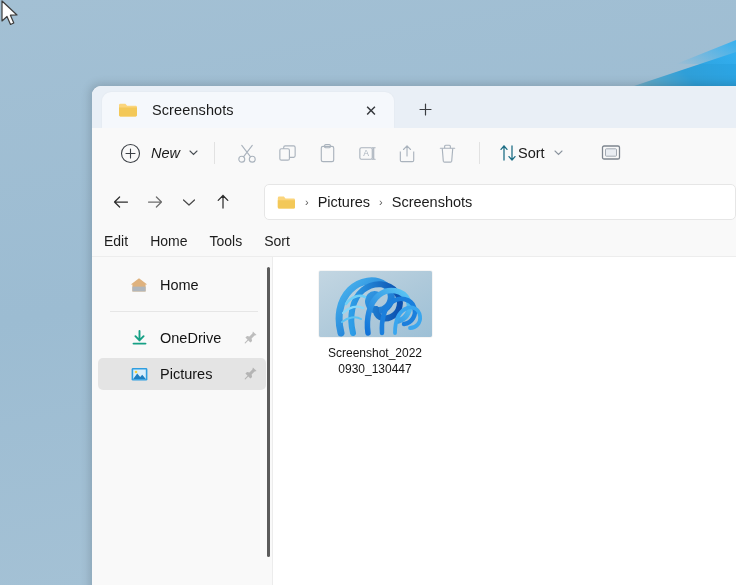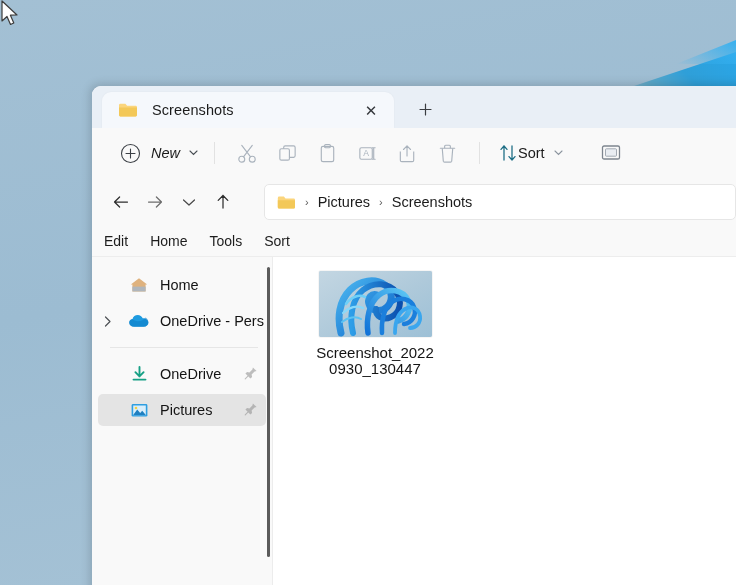--- a/index.html
+++ b/index.html
@@ -343,21 +343,21 @@
     width: 113px;
     height: 66px;
     border-radius: 2px;
     overflow: hidden;
     background: #b9cfdd;
     position: relative;
     box-shadow: 0 0 0 1px rgba(0,0,0,0.04);
   }
   .file-name {
     margin-top: 8px;
-    font-size: 15px;
+    font-size: 12px;
     line-height: 16px;
     color: #141414;
     text-align: center;
     word-break: break-all;
   }
 </style>
 </head>
 <body>
 
 <div id="desktop">
@@ -523,34 +523,20 @@
           <span class="sb-expander"></span>
           <span class="sb-icon">
             <svg width="20" height="18" viewBox="0 0 20 18">
               <path d="M10,2.2 L18.2,8.6 L16.6,8.6 L16.6,15.4 L3.4,15.4 L3.4,8.6 L1.8,8.6 Z" fill="#dfb27e"></path>
               <path d="M3.4,10.6 L16.6,10.6 L16.6,15.4 L3.4,15.4 Z" fill="#b0b6bc"></path>
             </svg>
           </span>
           <span class="sb-label">Home</span>
         </div>
 
-        <div class="sb-item">
-          <span class="sb-expander">
-            <svg width="8" height="11" viewBox="0 0 8 11">
-                <path d="M1.5,1 L6,5.5 L1.5,10" fill="none" stroke="#4d5155" stroke-width="1.2" stroke-linecap="round" stroke-linejoin="round"></path>
-              </svg>
-          </span>
-          <span class="sb-icon">
-            <svg width="22" height="16" viewBox="0 0 22 16">
-              <path d="M6.2,13.8 C3.2,13.8 1.2,11.9 1.2,9.7 C1.2,7.8 2.6,6.3 4.5,6 C5.1,3.6 7.2,2 9.8,2 C12,2 13.9,3.3 14.7,5.2 C17.5,5.1 20.4,6.7 20.4,9.6 C20.4,12.1 18.3,13.8 15.6,13.8 Z" fill="#1e9be0"></path>
-              <path d="M6.2,13.8 C3.2,13.8 1.2,11.9 1.2,9.7 C1.2,7.9 2.4,6.5 4.1,6.1 C5.6,7.4 7.7,8.2 9.9,8.2 C13.1,8.2 16,6.7 17.4,4.5 C19.3,5.4 20.4,7.3 20.4,9.6 C20.4,12.1 18.3,13.8 15.6,13.8 Z" fill="#0d7bc4" opacity="0.55"></path>
-            </svg>
-          </span>
-          <span class="sb-label">OneDrive - Pers</span>
-        </div>
 
         <div class="sb-divider"></div>
 
 
         <div class="sb-item">
           <span class="sb-expander"></span>
           <span class="sb-icon">
             <svg width="19" height="18" viewBox="0 0 19 18">
               <path d="M9.5,2 L9.5,11.4 M9.5,11.4 L5.4,7.2 M9.5,11.4 L13.6,7.2" fill="none" stroke="#16a085" stroke-width="1.9" stroke-linecap="round" stroke-linejoin="round"></path>
               <path d="M3.5,14.6 L15.5,14.6" stroke="#16a085" stroke-width="1.9" stroke-linecap="round"></path>

